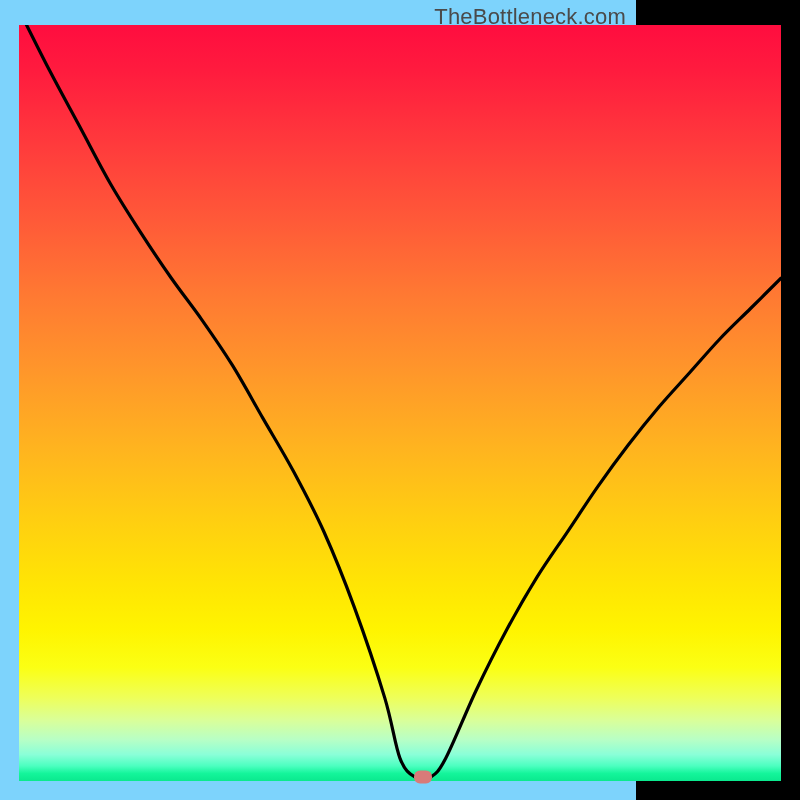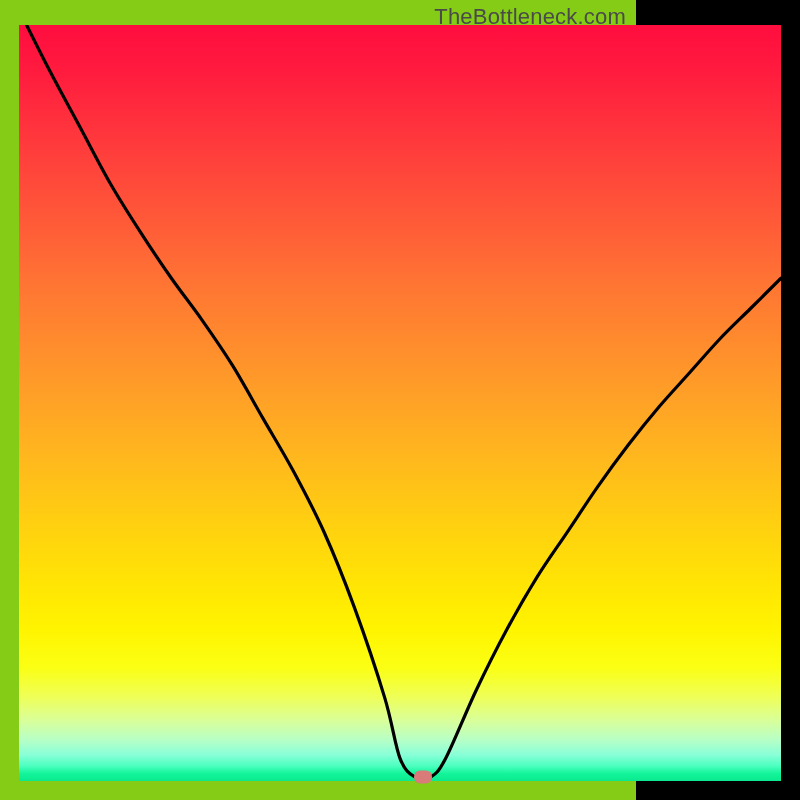--- a/index.html
+++ b/index.html
@@ -8,21 +8,21 @@
     width: 800px;
     height: 800px;
     background: #000;
     overflow: hidden;
     font-family: Arial, Helvetica, sans-serif;
   }
   .frame {
     position: relative;
     width: 636px;
     height: 800px;
-    background: #84cc16;
+    background: #7dd3fc;
   }
   .watermark {
     position: absolute;
     top: 4px;
     right: 10px;
     color: #4a4a4a;
     font-size: 22px;
     font-weight: 500;
     letter-spacing: 0.2px;
     z-index: 10;

